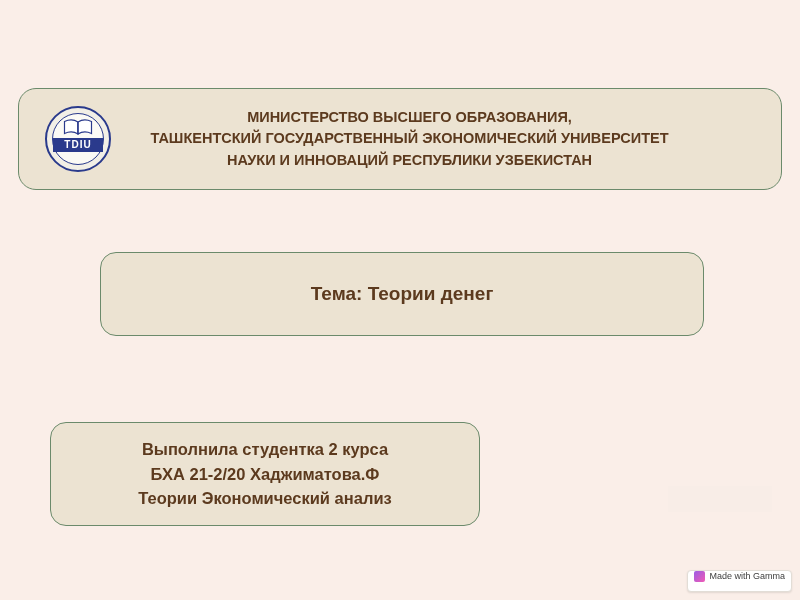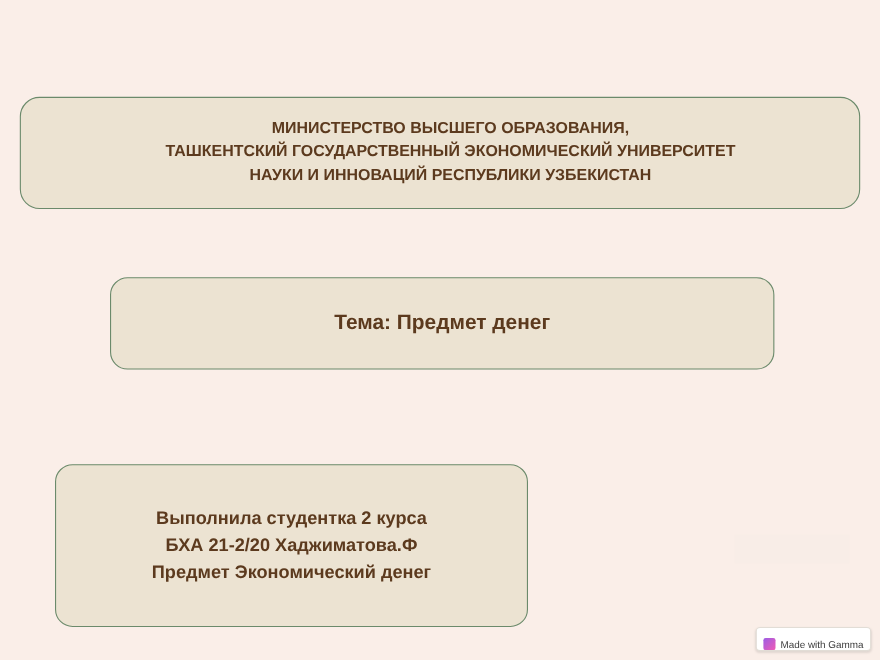--- a/index.html
+++ b/index.html
@@ -123,21 +123,21 @@
     font-weight: bold;
     text-align: center;
   }
 
   
   .author-card {
     position: absolute;
     left: 50px;
     top: 422px;
     width: 430px;
-    height: 148px;
+    height: 104px;
     box-sizing: border-box;
     background: #ece3d2;
     border: 1.5px solid #6b8a6b;
     border-radius: 16px;
     display: flex;
     flex-direction: column;
     align-items: center;
     justify-content: center;
   }
   .author-text {
@@ -155,21 +155,21 @@
   
   .gamma-badge {
     position: absolute;
     right: 8px;
     bottom: 8px;
     height: 20px;
     background: #ffffff;
     border: 1px solid #e2ddd6;
     border-radius: 4px;
     display: flex;
-    align-items: flex-end;
+    align-items: flex-start;
     gap: 4px;
     padding: 0 6px;
     box-shadow: 0 1px 2px rgba(0,0,0,0.10);
   }
   .gamma-logo {
     width: 11px;
     height: 11px;
     border-radius: 2px;
     background: linear-gradient(135deg, #9b5de5, #f15bb5);
     display: inline-block;
@@ -192,37 +192,49 @@
     opacity: 0.6;
   }
 </style>
 </head>
 <body>
 
 <div class="slide">
 
   <div class="header-card">
 
+    <div class="logo">
+      <div class="logo-inner">
+        <span class="logo-book">
+          <svg width="30" height="17" viewBox="0 0 30 17" xmlns="http://www.w3.org/2000/svg">
+            <path d="M15 3 C11 0.5, 6 0.5, 1.5 2.5 L1.5 14.5 C6 12.5, 11 12.5, 15 15 Z" fill="#ffffff" stroke="#2a3a8c" stroke-width="1.2"></path>
+            <path d="M15 3 C19 0.5, 24 0.5, 28.5 2.5 L28.5 14.5 C24 12.5, 19 12.5, 15 15 Z" fill="#ffffff" stroke="#2a3a8c" stroke-width="1.2"></path>
+            <line x1="15" y1="3" x2="15" y2="15" stroke="#2a3a8c" stroke-width="1.2"></line>
+          </svg>
+        </span>
+        <span class="logo-band">TDIU</span>
+      </div>
+    </div>
 
     <div class="header-text">
       <span class="line">МИНИСТЕРСТВО ВЫСШЕГО ОБРАЗОВАНИЯ,</span>
       <span class="line">ТАШКЕНТСКИЙ ГОСУДАРСТВЕННЫЙ ЭКОНОМИЧЕСКИЙ УНИВЕРСИТЕТ</span>
       <span class="line">НАУКИ И ИННОВАЦИЙ РЕСПУБЛИКИ УЗБЕКИСТАН</span>
     </div>
   </div>
 
   <div class="topic-card">
-    <span class="topic-text">Тема: Предмет денег</span>
+    <span class="topic-text">Тема: Теории денег</span>
   </div>
 
   <div class="author-card">
     <div class="author-text">
       <span class="line">Выполнила студентка 2 курса</span>
       <span class="line">БХА 21-2/20 Хаджиматова.Ф</span>
-      <span class="line">Предмет Экономический денег</span>
+      <span class="line">Теории Экономический анализ</span>
     </div>
   </div>
 
   <div class="faint-box"></div>
 
   <div class="gamma-badge">
     <span class="gamma-logo"></span>
     <span class="gamma-label">Made with Gamma</span>
   </div>
 

